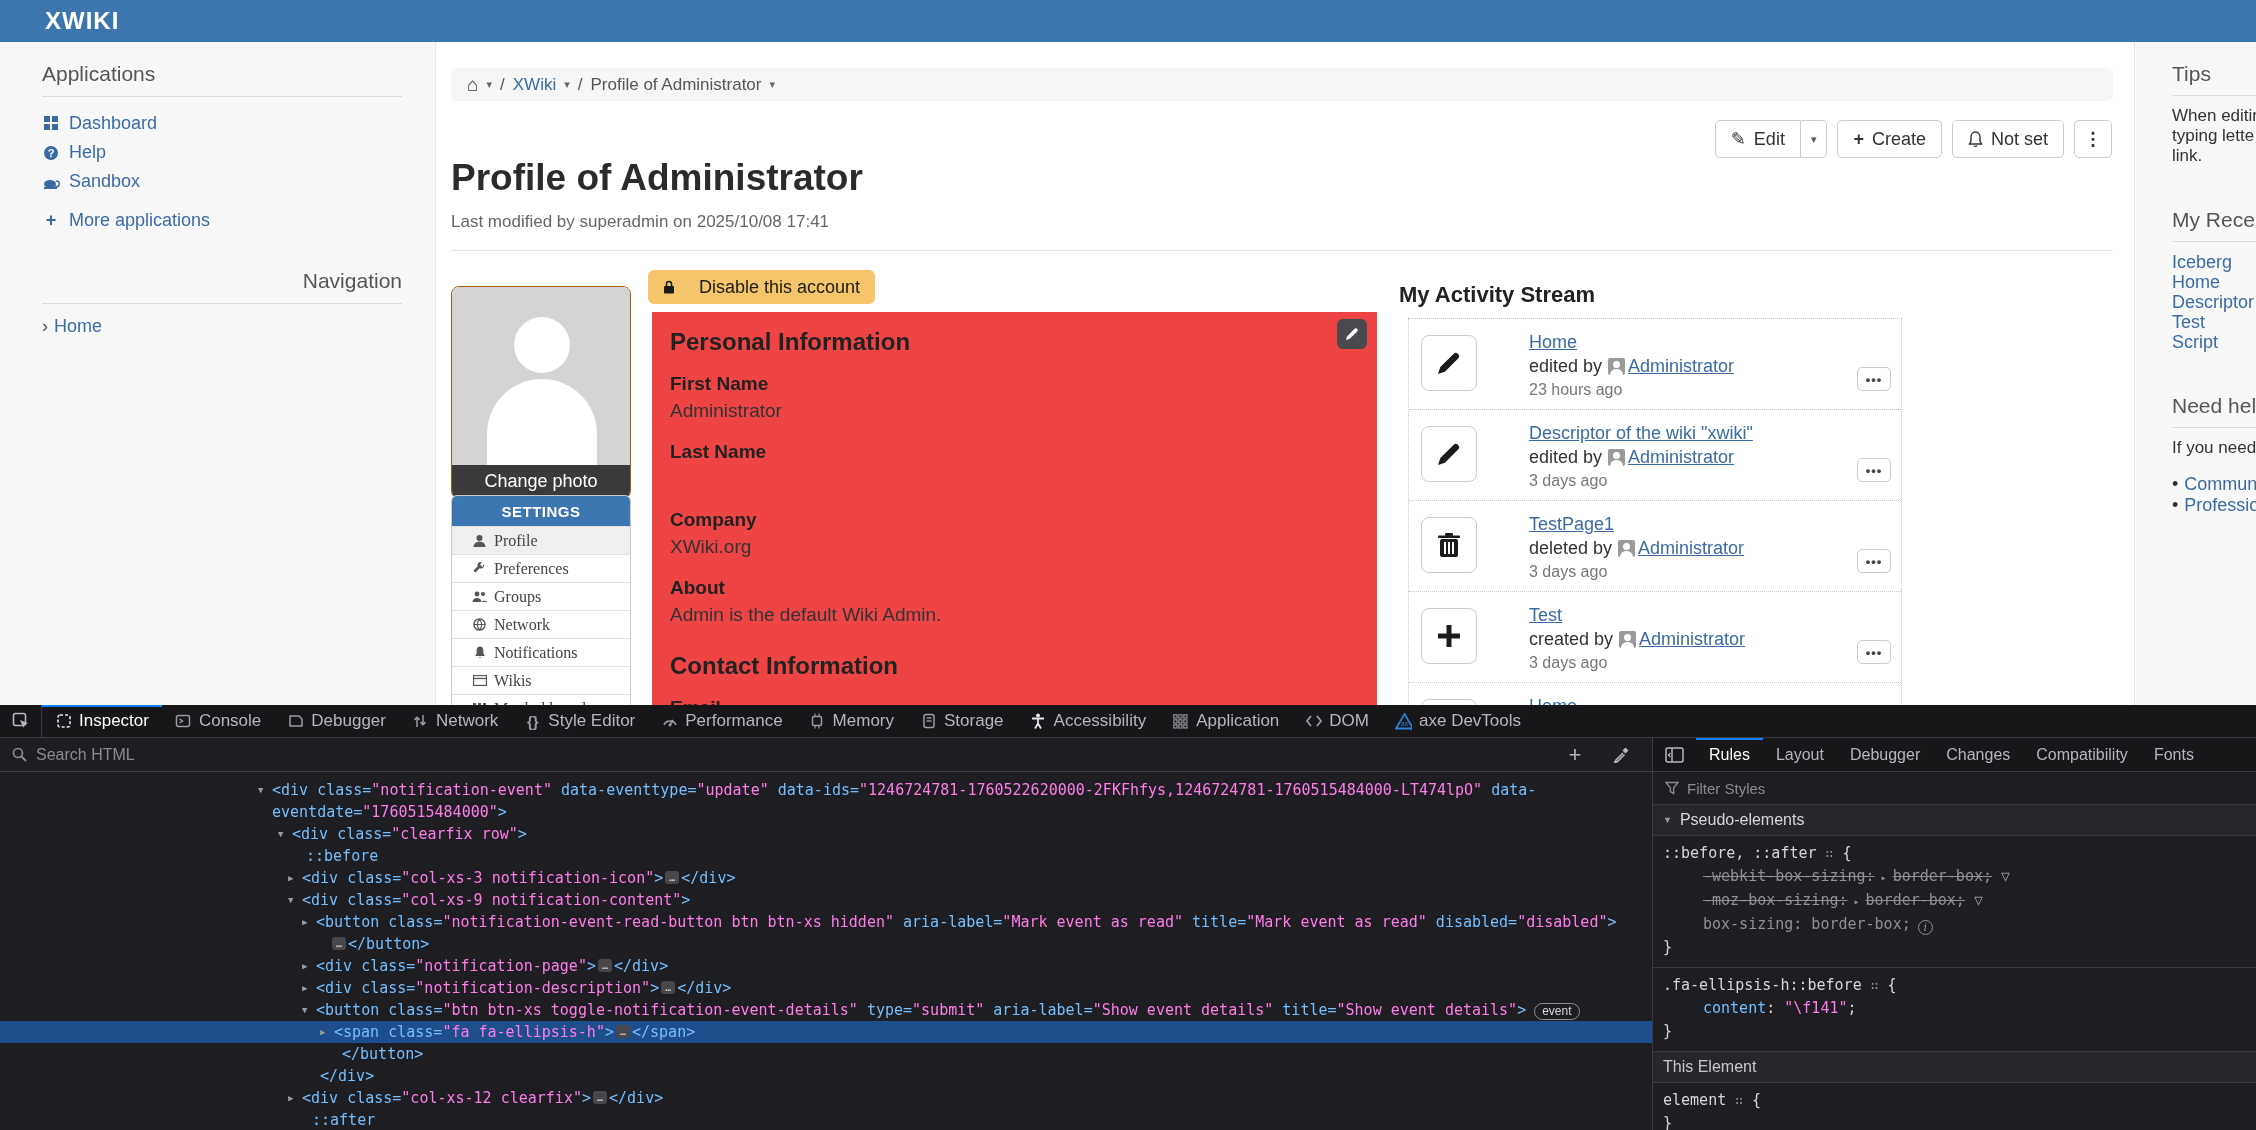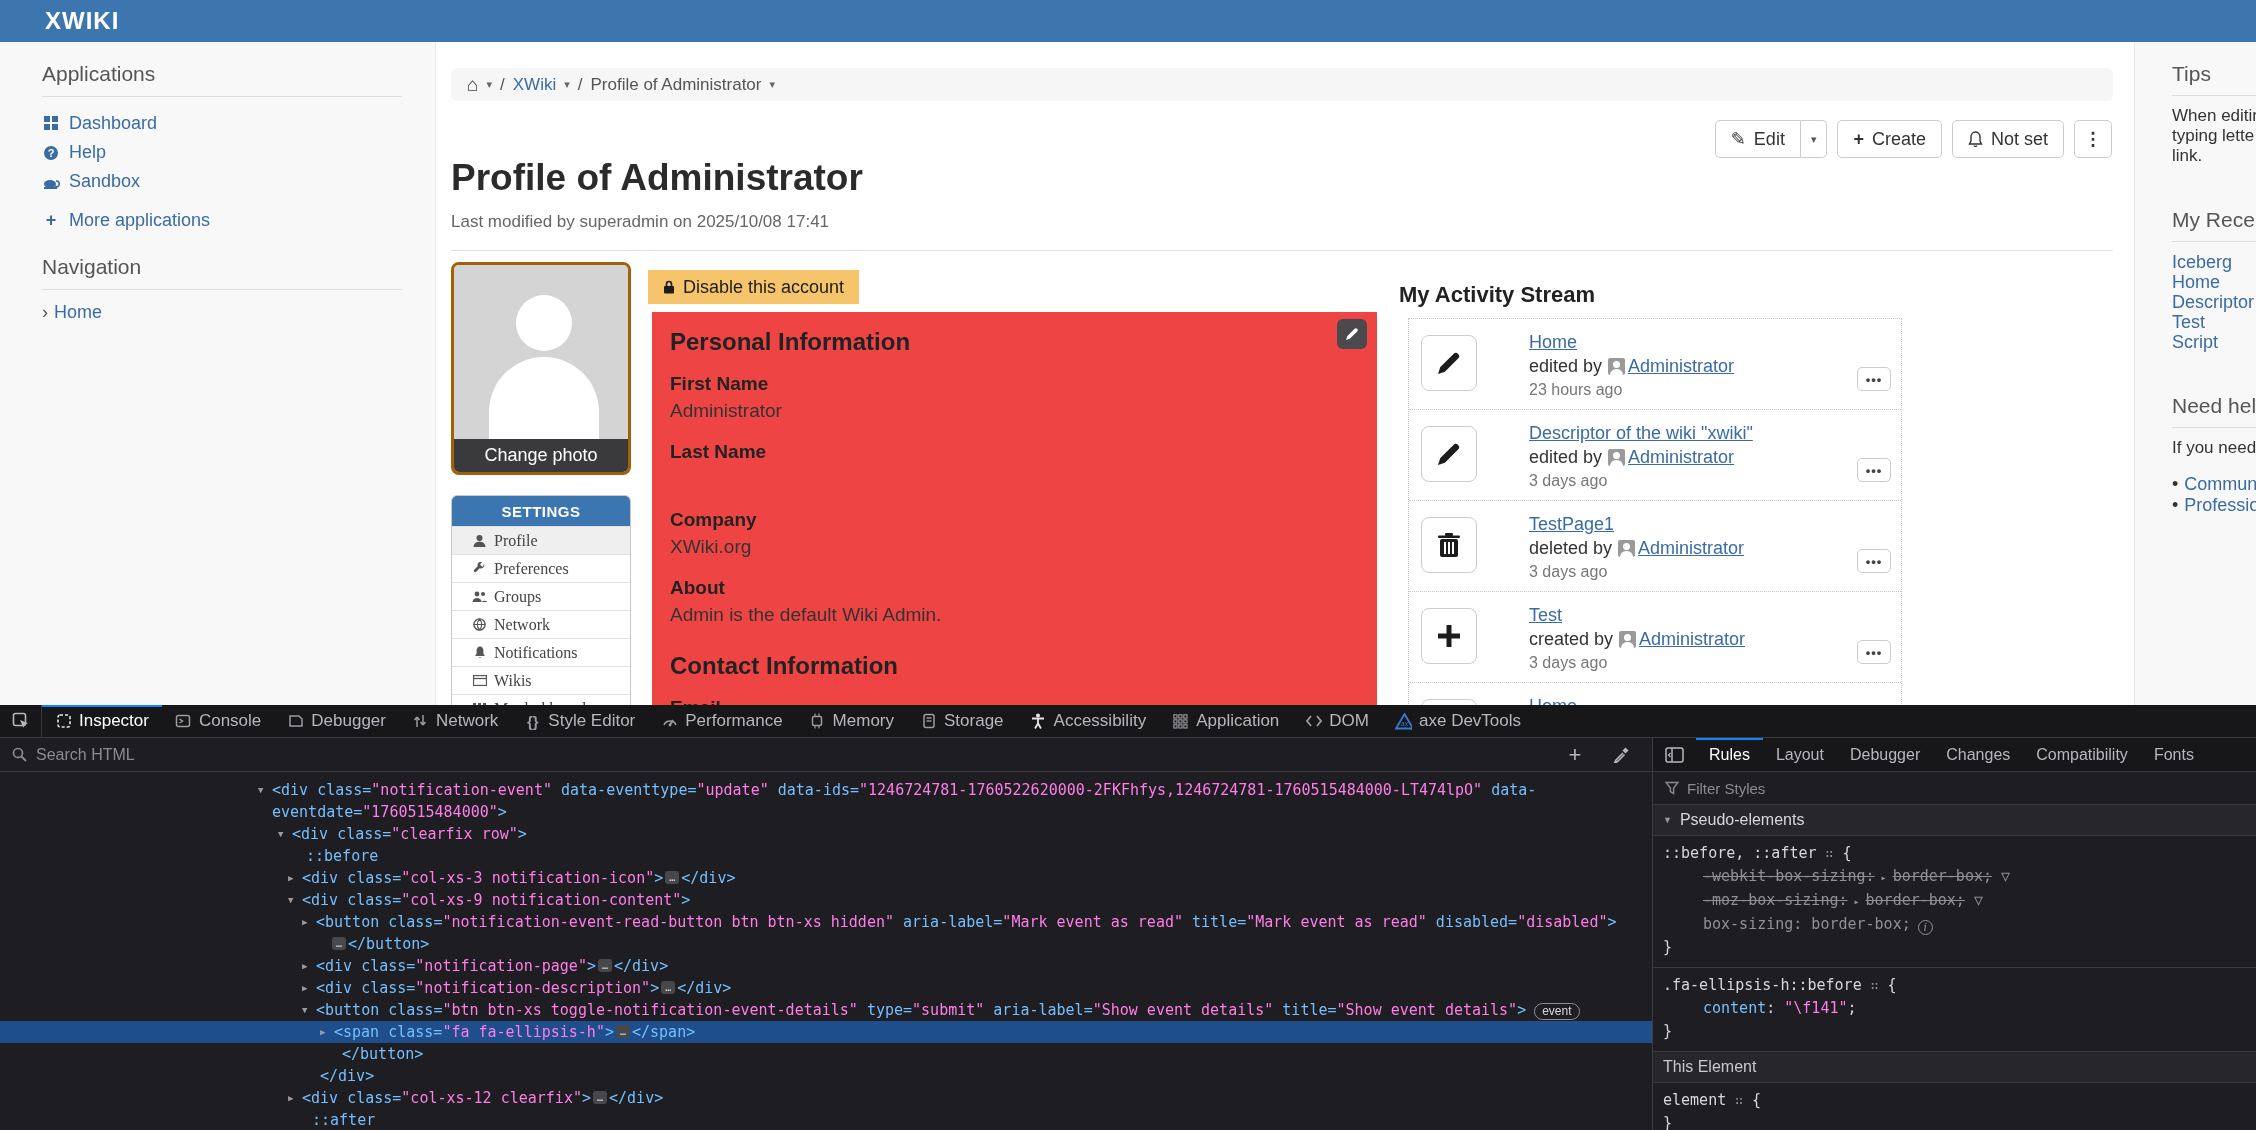--- a/index.html
+++ b/index.html
@@ -15,55 +15,55 @@
   
   .page { position:absolute; top:42px; left:0; width:2256px; height:663px; overflow:hidden; background:#f8f8f8; }
   a.lnk { color:#3a6ba3; text-decoration:none; cursor:pointer; }
   a.ulnk { color:#3a6ba3; text-decoration:underline; cursor:pointer; }
 
   
   .lsb { position:absolute; left:42px; top:20px; width:360px; }
   .lsb h3 { font-size:21px; color:#555; font-weight:normal; padding-bottom:10px; border-bottom:1px solid #ddd; margin-bottom:12px; }
   .lsb .apps a { display:flex; align-items:center; gap:9px; font-size:18px; line-height:29px; }
   .lsb .more { margin-top:14px; display:flex; align-items:center; gap:9px; font-size:18px; }
-  .lsb .navsec { margin-top:24px; }
+  .lsb .navsec { margin-top:38px;text-align:right; }
   .lsb .navhome { font-size:18px; display:flex; gap:6px; align-items:center; color:#3a6ba3; }
   .lsb .navhome .chev { color:#555; }
   .appico { width:18px; height:18px; display:inline-flex; align-items:center; justify-content:center; }
 
   
   .mainpanel { position:absolute; left:435px; top:0; width:1700px; height:663px; background:#fff; border-left:1px solid #e7e7e7; border-right:1px solid #e7e7e7; }
   .crumb { position:absolute; left:15px; top:26px; width:1662px; height:33px; background:#f6f6f6; border-radius:6px; display:flex; align-items:center; padding:0 16px; gap:8px; font-size:17px; color:#555; }
   .crumb .caret { font-size:11px; color:#666; }
   .crumb .homeic { font-size:19px; color:#444; }
   .ptitle { position:absolute; left:15px; top:115px; font-size:37px; color:#2b2b2b; }
   .pmod { position:absolute; left:15px; top:170px; font-size:17px; color:#666; }
   .btnrow { position:absolute; right:22px; top:78px; display:flex; gap:10px; align-items:center; }
   .btn { height:38px; background:#fff; border:1px solid #ccc; border-radius:5px; display:inline-flex; align-items:center; gap:8px; padding:0 15px; font-size:18px; color:#333; cursor:pointer; }
   .btn.split { border-radius:5px 0 0 5px; }
   .btn.caretb { border-radius:0 5px 5px 0; border-left:none; padding:0 10px; font-size:11px; color:#555; }
   .btn.kebab { padding:0 9px; font-weight:bold; }
   .grp { display:flex; }
   .hr1 { position:absolute; left:15px; top:208px; width:1662px; border-top:1px solid #e3e3e3; }
 
   
-  .avbox { position:absolute; left:15px; top:220px; width:180px; height:213px; border-radius:8px; overflow:hidden; border:3px solid #a16207; }
+  .avbox { position:absolute; left:15px; top:244px; width:180px; height:213px; border-radius:8px; overflow:hidden; border:1px solid #a16207; }
   .avimg { position:relative; width:100%; height:180px; background:#d4d4d4; overflow:hidden; }
   .avimg .head { position:absolute; left:62px; top:30px; width:56px; height:56px; background:#fff; border-radius:50%; }
   .avimg .bod { position:absolute; left:35px; top:92px; width:110px; height:110px; background:#fff; border-radius:55px 55px 0 0; }
   .changephoto { position:absolute; left:0; bottom:0; width:100%; height:33px; background:#3a3a3c; color:#fff; font-size:18px; display:flex; align-items:center; justify-content:center; cursor:pointer; }
   .setpanel { position:absolute; left:15px; top:453px; width:180px; border:1px solid #c9c9c9; border-radius:6px 6px 0 0; overflow:hidden; background:#fff; }
   .sethdr { height:30px; background:#3c76b0; color:#fff; font-size:15px; font-weight:bold; letter-spacing:0.5px; display:flex; align-items:center; justify-content:center; }
   .setitem { height:28px; display:flex; align-items:center; gap:7px; padding:0 20px; font-size:16px; color:#444; border-top:1px solid #e0e0e0; background:#fff; cursor:pointer;font-family:Liberation Serif, serif; }
   .setitem:first-of-type { border-top:none; }
   .setitem.active { background:#efefef; }
   .setico { width:15px; height:15px; display:inline-flex; align-items:center; justify-content:center; color:#555; }
 
   
-  .disablebtn { position:absolute; left:212px; top:228px; height:34px; background:#f6c46a; border:none; border-radius:0; display:inline-flex; align-items:center; gap:8px; padding:0 15px; font-size:18px; color:#1c1c1c; cursor:pointer; }
+  .disablebtn { position:absolute; left:212px; top:228px; height:34px; background:#f6c46a; border:none; border-radius:6px; display:inline-flex; align-items:center; gap:24px; padding:0 15px; font-size:18px; color:#1c1c1c; cursor:pointer; }
   .sheet { position:absolute; left:216px; top:270px; width:725px; height:393px; background:#ef4444; overflow:hidden; padding:12px 20px 0 18px; }
   .sheet h2 { font-size:24px; color:#222; margin:4px 0 2px; }
   .sheet h2.second { margin-top:24px; }
   .flabel { font-size:19px; font-weight:bold; color:#222; margin-top:17px; }
   .fval { font-size:19px; color:#333; margin-top:5px; min-height:24px; }
   .editpencil { position:absolute; right:10px; top:7px; width:30px; height:30px; background:#4a4a4e; border-radius:6px; border:none; color:#fff; display:flex; align-items:center; justify-content:center; cursor:pointer; }
 
   
   .acthdr { position:absolute; left:963px; top:240px; font-size:22px; font-weight:bold; color:#222; }
   .actbox { position:absolute; left:972px; top:276px; width:494px; border:1px dotted #c9c9c9; border-bottom:none; }

